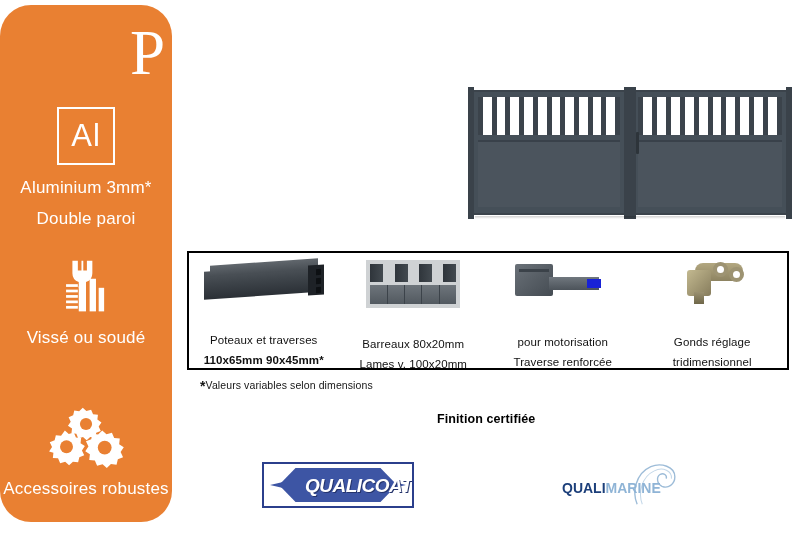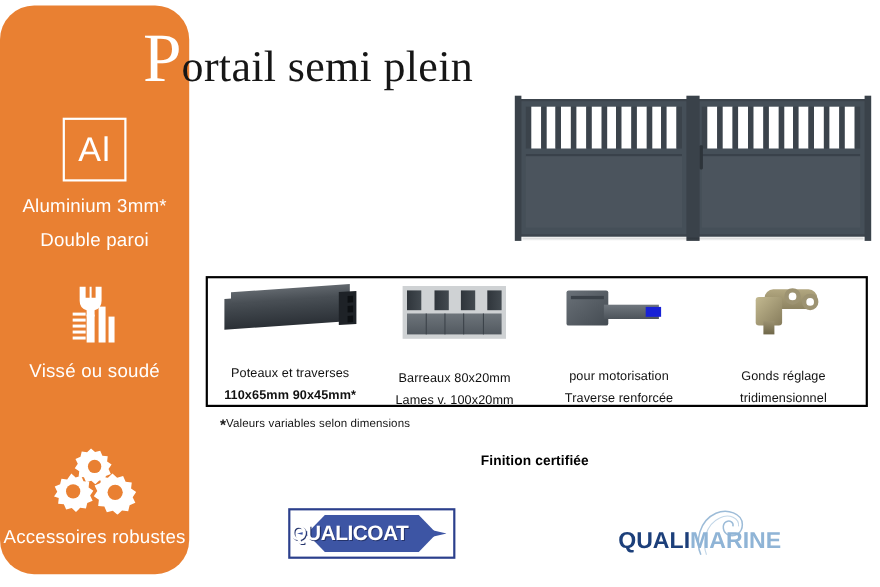--- a/index.html
+++ b/index.html
@@ -404,28 +404,29 @@
     margin-top: -6px;
     background: #3d55a4;
   }
   #logo-qualicoat .wl { left: 6px;  clip-path: polygon(0% 50%, 100% 0%, 100% 100%); }
   #logo-qualicoat .wr { right: 6px; clip-path: polygon(100% 50%, 0% 0%, 0% 100%); }
   #logo-qualicoat .word {
     position: absolute;
     left: 0; right: 0;
     top: 50%;
     margin-top: -10px;
-    text-align: left;
+    text-align: right;
     font-family: "Liberation Sans", sans-serif;
     font-weight: bold;
     font-size: 19px;
     letter-spacing: -0.5px;
     color: #ffffff;
     text-shadow: 1px 1px 0 #24336b;
     z-index: 2;
+    font-style: italic;
   }
   #logo-qualimarine {
     position: absolute;
     left: 562px;
     top: 462px;
     width: 160px;
     height: 46px;
   }
   #logo-qualimarine .swirl {
     position: absolute;
@@ -433,21 +434,21 @@
     top: -4px;
     width: 52px;
     height: 48px;
   }
   #logo-qualimarine .qm-text {
     position: absolute;
     left: 0;
     top: 18px;
     font-family: "Liberation Sans", sans-serif;
     font-weight: bold;
-    font-size: 21px;
+    font-size: 14px;
     letter-spacing: 0px;
     white-space: nowrap;
   }
   #logo-qualimarine .qm-a { color: #1c3f7a; }
   #logo-qualimarine .qm-b { color: #8fb4d6; }
 </style>
 </head>
 <body>
 
 <div id="page">
@@ -494,21 +495,20 @@
           </g>
         </svg>
       </div>
       <div class="feature-label">Accessoires robustes</div>
     </div>
 
   </div>
 
   <div id="title-wrap">
     <span id="title-initial">P</span>
-    <span id="title-rest">ortail semi plein</span>
   </div>
 
   <div id="gate">
     <div class="leaf" id="leaf-left">
       <div class="bars">
         <i class="bar"></i>
           <i class="gap"></i>
           <i class="bar"></i>
           <i class="gap"></i>
           <i class="bar"></i>

